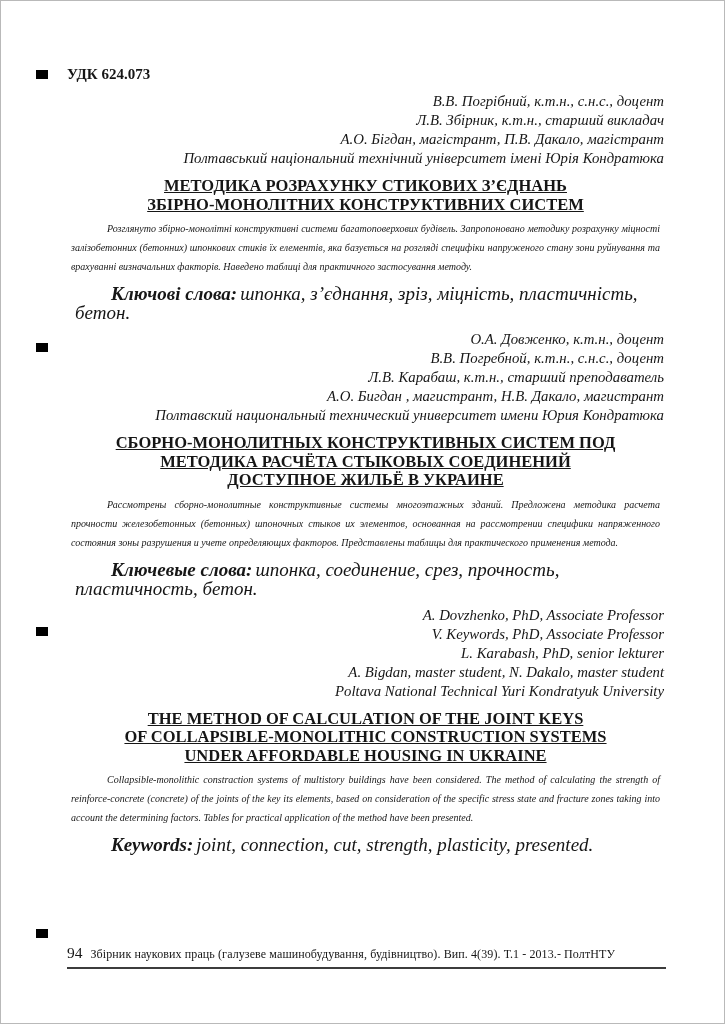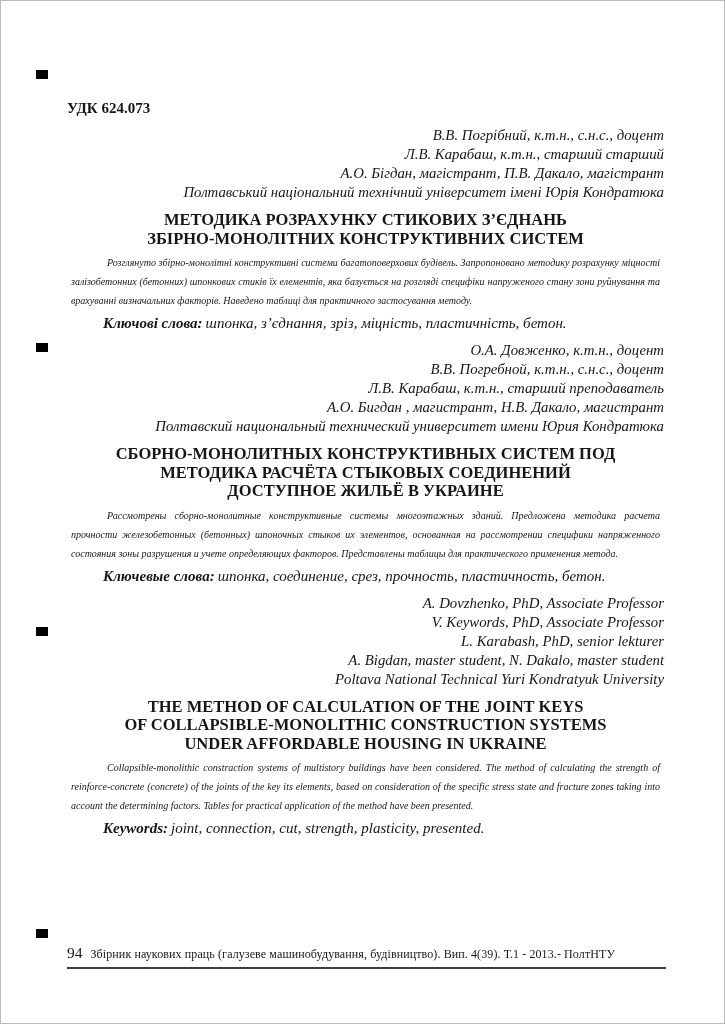--- a/index.html
+++ b/index.html
@@ -3,21 +3,21 @@
 <meta charset="utf-8">
 <style>
   html, body { margin: 0; padding: 0; background: #ffffff; }
   .page {
     position: relative;
     width: 725px;
     height: 1024px;
     box-sizing: border-box;
     background: #ffffff;
     border: 1px solid #b9b9b9;
-    padding: 98px 60px 0 66px;
+    padding: 64px 60px 0 66px;
     font-family: "Liberation Serif", "DejaVu Serif", serif;
     color: #161616;
     overflow: hidden;
   }
   .udc {
     font-weight: bold;
     font-size: 15px;
     line-height: 19px;
     margin: 0 0 2px 0;
   }
@@ -27,34 +27,35 @@
     font-style: italic;
     font-size: 14.8px;
     line-height: 19px;
   }
   .title {
     margin: 9px 0 5px 0;
     text-align: center;
     font-weight: bold;
     font-size: 16.5px;
     line-height: 18.5px;
+    text-decoration: underline;
   }
   .title-line { display: block; }
   .abstract {
     margin: 4px;
     font-style: italic;
     font-size: 10px;
     line-height: 19px;
     text-align: justify;
     text-indent: 36px;
   }
   .keywords {
-    margin: 0;
+    margin: 8px;
     font-style: italic;
-    font-size: 15px;
+    font-size: 19px;
     line-height: 19px;
     text-indent: 36px;
   }
   .kw-label { font-weight: bold; }
   .kw-text { margin-left: 3px; }
   .paper-section { margin-top: 8px; }
   .footer {
     position: absolute;
     left: 66px;
     right: 58px;
@@ -90,21 +91,21 @@
   <div class="margin-mark mark-1"></div>
   <div class="margin-mark mark-2"></div>
   <div class="margin-mark mark-3"></div>
   <div class="margin-mark mark-4"></div>
 
   <div class="udc">УДК 624.073</div>
 
   <section class="paper-section">
     <div class="authors">
       <div class="author-line">В.В. Погрібний, к.т.н., с.н.с., доцент</div>
-      <div class="author-line">Л.В. Карабаш, к.т.н., старший старший</div>
+      <div class="author-line">Л.В. Збірник, к.т.н., старший викладач</div>
       <div class="author-line">А.О. Бігдан, магістрант, П.В. Дакало, магістрант</div>
       <div class="author-line">Полтавський національний технічний університет імені Юрія Кондратюка</div>
     </div>
     <h1 class="title">
       <span class="title-line">МЕТОДИКА РОЗРАХУНКУ СТИКОВИХ З’ЄДНАНЬ</span>
       <span class="title-line">ЗБІРНО-МОНОЛІТНИХ КОНСТРУКТИВНИХ СИСТЕМ</span>
     </h1>
     <p class="abstract">Розглянуто збірно-монолітні конструктивні системи багатоповерхових будівель. Запропоновано методику розрахунку міцності залізобетонних (бетонних) шпонкових стиків їх елементів, яка базується на розгляді специфіки напруженого стану зони руйнування та врахуванні визначальних факторів. Наведено таблиці для практичного застосування методу.</p>
     <p class="keywords">
       <span class="kw-label">Ключові слова:</span><span class="kw-text">шпонка, з’єднання, зріз, міцність, пластичність, бетон.</span>

